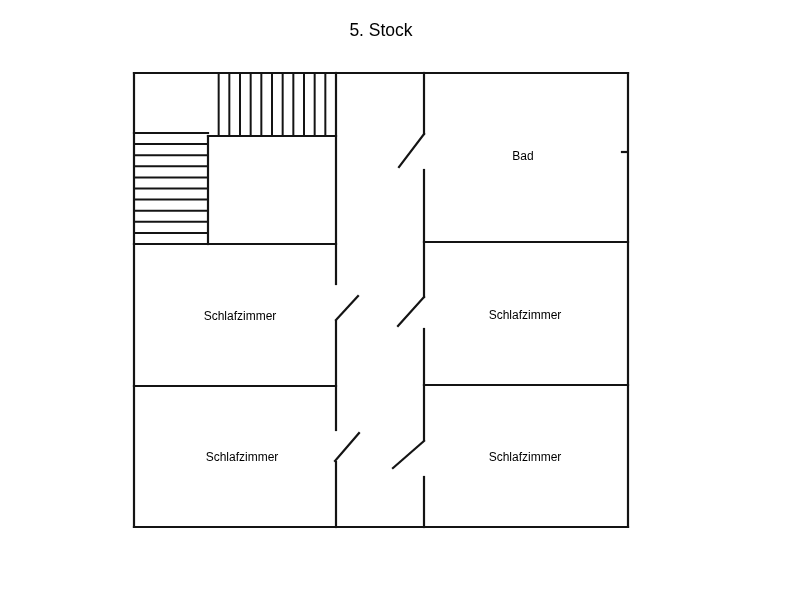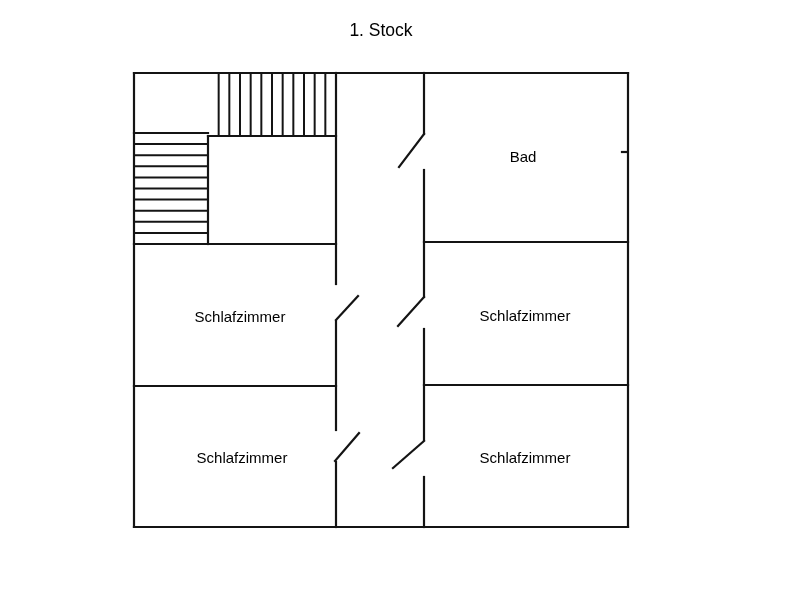--- a/index.html
+++ b/index.html
@@ -25,31 +25,31 @@
     white-space: nowrap;
   }
   #plan-svg {
     position: absolute;
     left: 0;
     top: 0;
   }
   .room-label {
     position: absolute;
     transform: translate(-50%, -50%);
-    font-size: 15px;
+    font-size: 12px;
     color: #000000;
     white-space: nowrap;
   }
 </style>
 </head>
 <body>
 
 <div id="stage">
 
-  <div id="page-title">1. Stock</div>
+  <div id="page-title">5. Stock</div>
 
   <svg id="plan-svg" width="800" height="600" viewBox="0 0 800 600">
       <line x1="134" y1="73" x2="628" y2="73" stroke="#141414" stroke-width="2.2" stroke-linecap="square"></line>
       <line x1="628" y1="73" x2="628" y2="527" stroke="#141414" stroke-width="2.2" stroke-linecap="square"></line>
       <line x1="134" y1="527" x2="628" y2="527" stroke="#141414" stroke-width="2.2" stroke-linecap="square"></line>
       <line x1="134" y1="73" x2="134" y2="527" stroke="#141414" stroke-width="2.2" stroke-linecap="square"></line>
       <line x1="336" y1="73" x2="336" y2="284" stroke="#141414" stroke-width="2.2" stroke-linecap="square"></line>
       <line x1="336" y1="321" x2="336" y2="430" stroke="#141414" stroke-width="2.2" stroke-linecap="square"></line>
       <line x1="336" y1="462" x2="336" y2="527" stroke="#141414" stroke-width="2.2" stroke-linecap="square"></line>
       <line x1="424" y1="73" x2="424" y2="134" stroke="#141414" stroke-width="2.2" stroke-linecap="square"></line>

